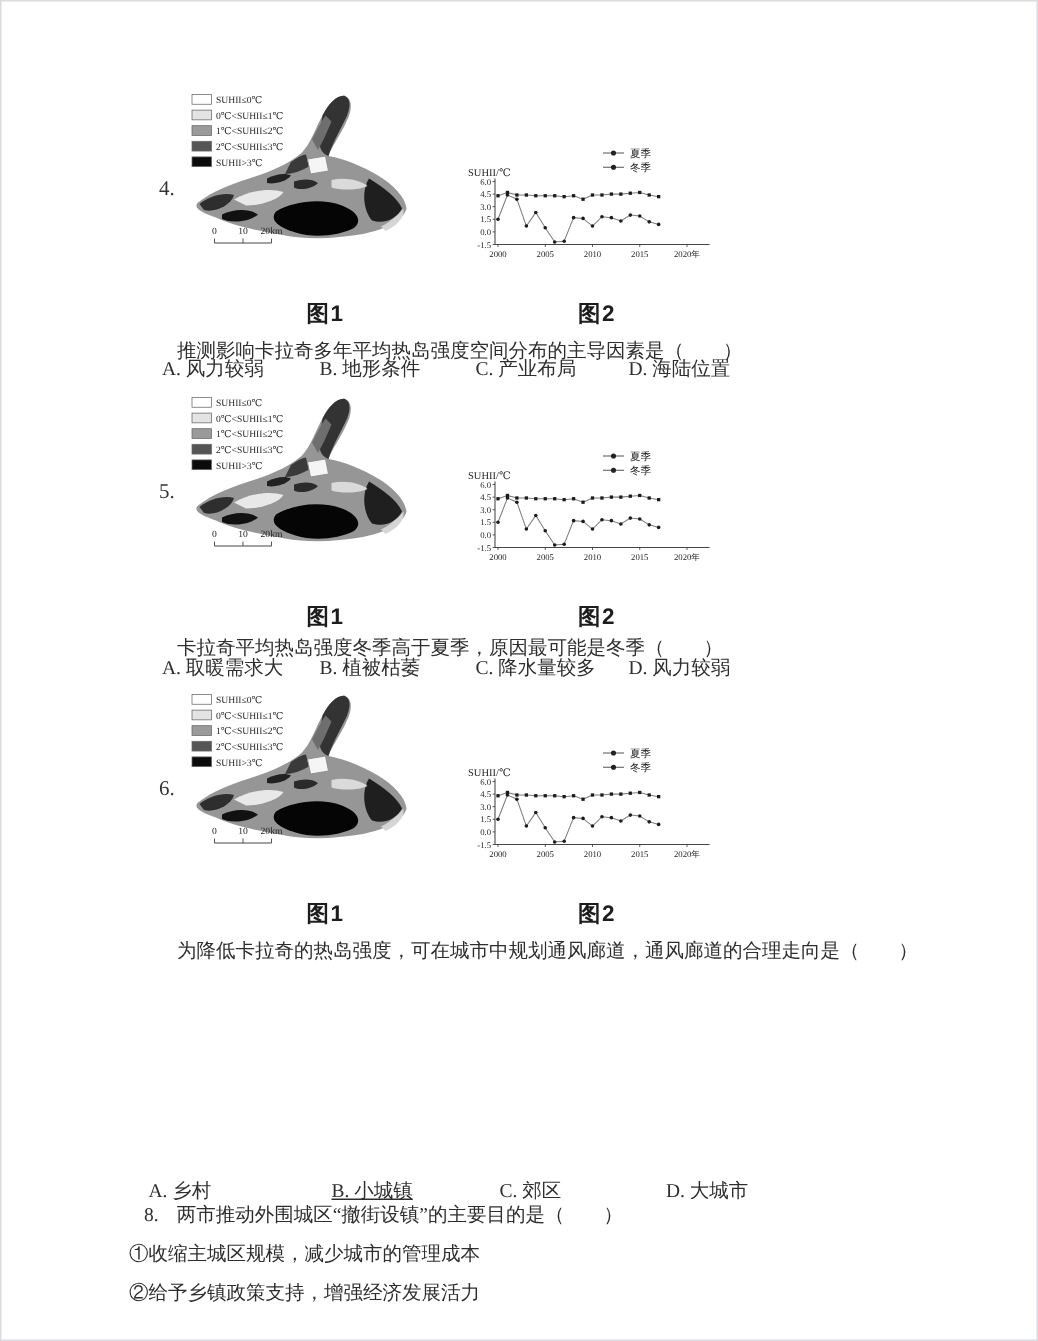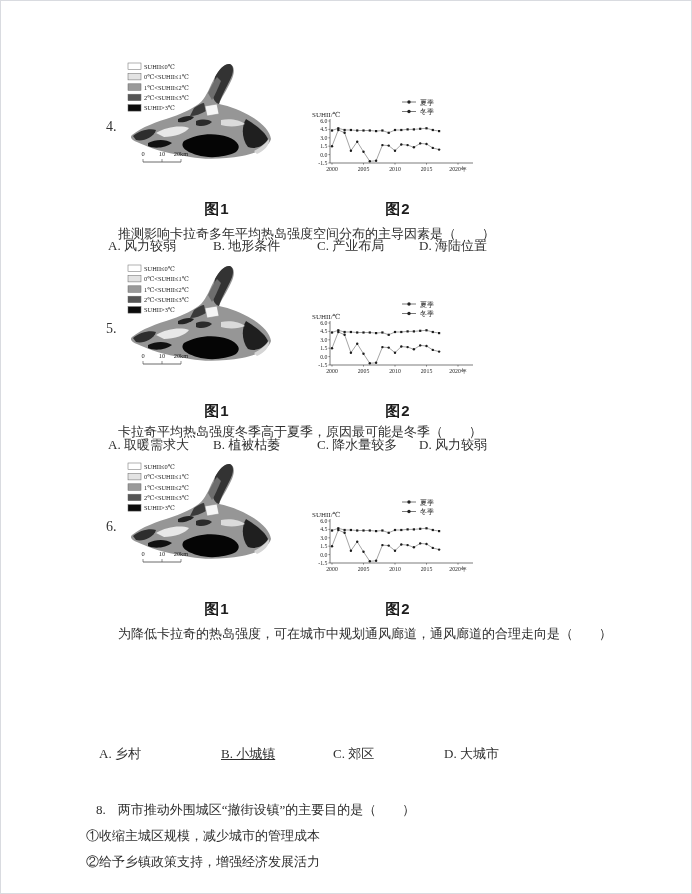--- a/index.html
+++ b/index.html
@@ -375,21 +375,21 @@
           <rect x="115.4" y="30.2" width="2.2" height="2.2" fill="#1c1c1c"></rect>
           <rect x="121.7" y="31.9" width="2.2" height="2.2" fill="#1c1c1c"></rect>
           <rect x="128.0" y="33.0" width="2.2" height="2.2" fill="#1c1c1c"></rect>
         </svg></div>
     <div class="figcap cap1">图1</div>
     <div class="figcap cap2">图2</div>
   </section>
   <p class="stem" style="top:610px;">为降低卡拉奇的热岛强度，可在城市中规划通风廊道，通风廊道的合理走向是（　　）</p>
 
 
-  <div class="opts opts7" style="left:98px;top:744px;align-items:flex-end;">
+  <div class="opts opts7" style="left:98px;top:784px;align-items:flex-end;">
     <span>A. 乡村</span>
     <span>B. 小城镇</span>
     <span>C. 郊区</span>
     <span>D. 大城市</span>
   </div>
 
   <p class="qline" style="top:800px;">
     <span class="no">8.</span><span>两市推动外围城区“撤街设镇”的主要目的是（　　）</span>
   </p>
   <p class="subitem" style="top:852px;">②给予乡镇政策支持，增强经济发展活力</p>

